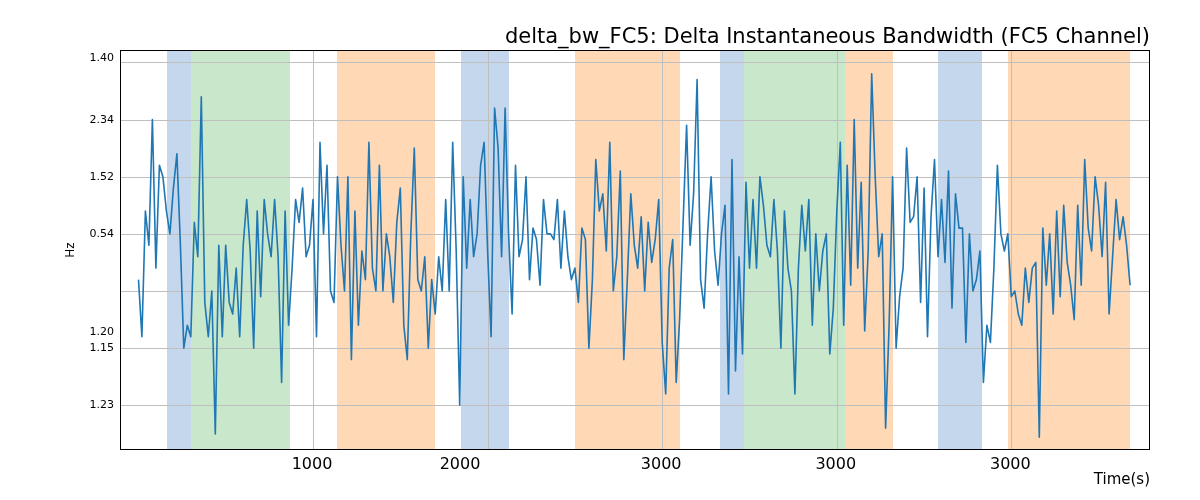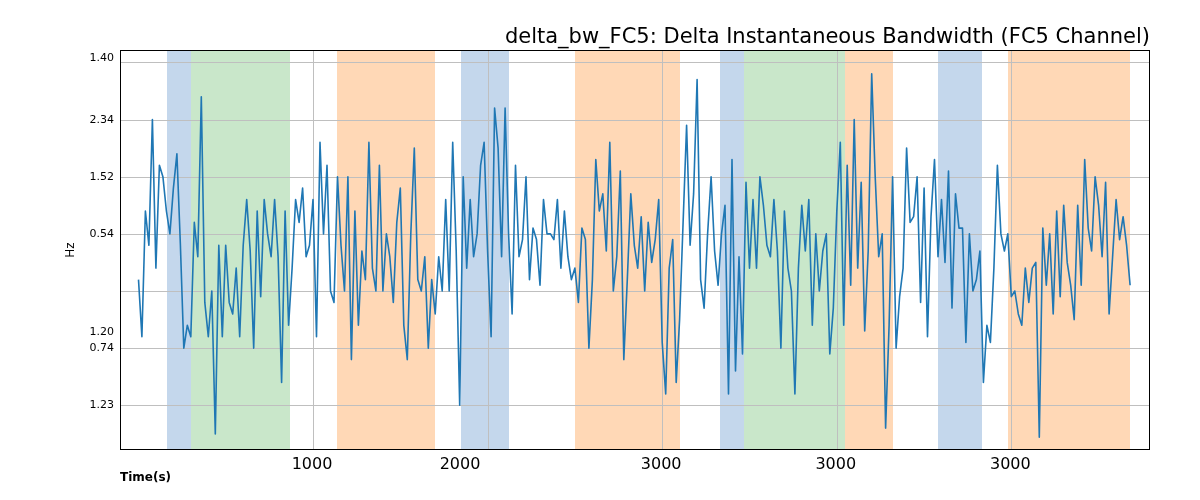--- a/index.html
+++ b/index.html
@@ -36,24 +36,23 @@
     width: 1030px;
     text-align: right;
     font-size: 21px;
     color: #000;
   }
   .xlabel {
     position: absolute;
     top: 470px;
     left: 120px;
     width: 1030px;
-    text-align: left;
-    font-size: 12px;
+    text-align: right;
+    font-size: 15px;
     color: #000;
-    font-weight: bold;
   }
   .ylabel {
     position: absolute;
     left: 60px;
     top: 50px;
     height: 400px;
     width: 20px;
     display: flex;
     align-items: center;
     justify-content: center;
@@ -150,20 +149,20 @@
 
   <div id="xtick-container">
       <div class="xtick-label" style="left: 312.034px;">1000</div>
       <div class="xtick-label" style="left: 460px;">2000</div>
       <div class="xtick-label" style="left: 661.186px; text-align: center;">3000</div>
       <div class="xtick-label" style="left: 835.763px;">3000</div>
       <div class="xtick-label" style="left: 1010.34px;">3000</div>
     </div>
   <div id="ytick-container">
       <div class="ytick-label" style="left: 80px; top: 404.286px;">1.23</div>
-      <div class="ytick-label" style="left: 80px; top: 347.143px;">0.74</div>
+      <div class="ytick-label" style="left: 80px; top: 347.143px;">1.15</div>
       <div class="ytick-label" style="left: 80px; top: 290px; margin-top: 41px;">1.20</div>
       <div class="ytick-label" style="left: 80px; top: 232.857px;">0.54</div>
       <div class="ytick-label" style="left: 80px; top: 175.714px;">1.52</div>
       <div class="ytick-label" style="left: 80px; top: 118.571px;">2.34</div>
       <div class="ytick-label" style="left: 80px; top: 57px;">1.40</div>
     </div>
 </div>
 
 </body></html>

